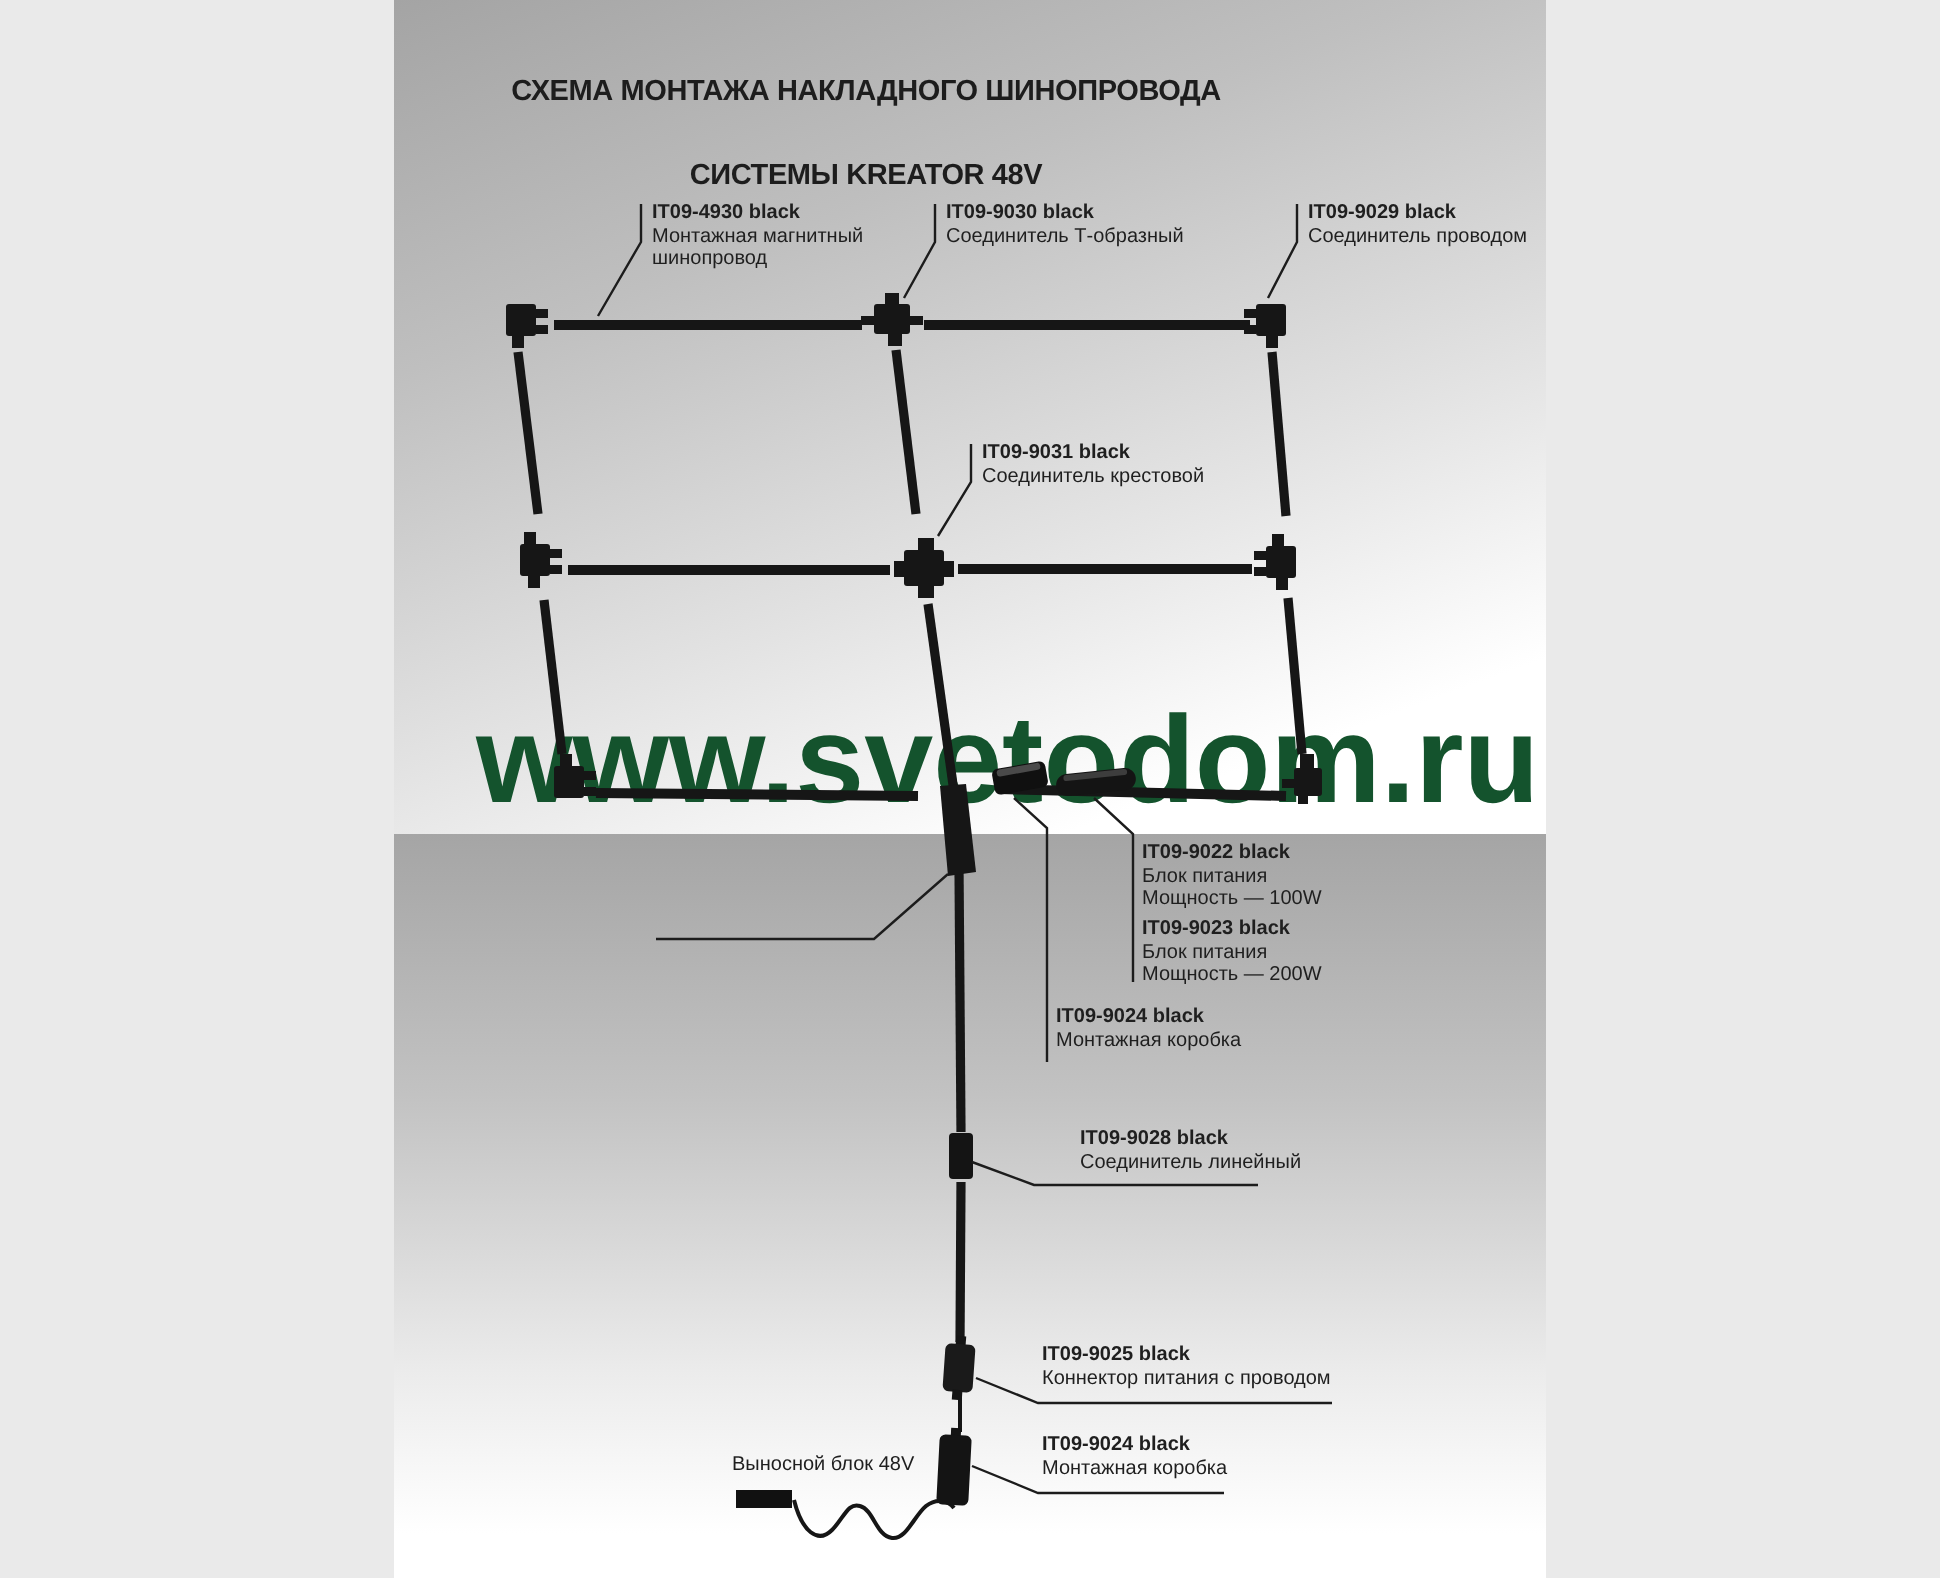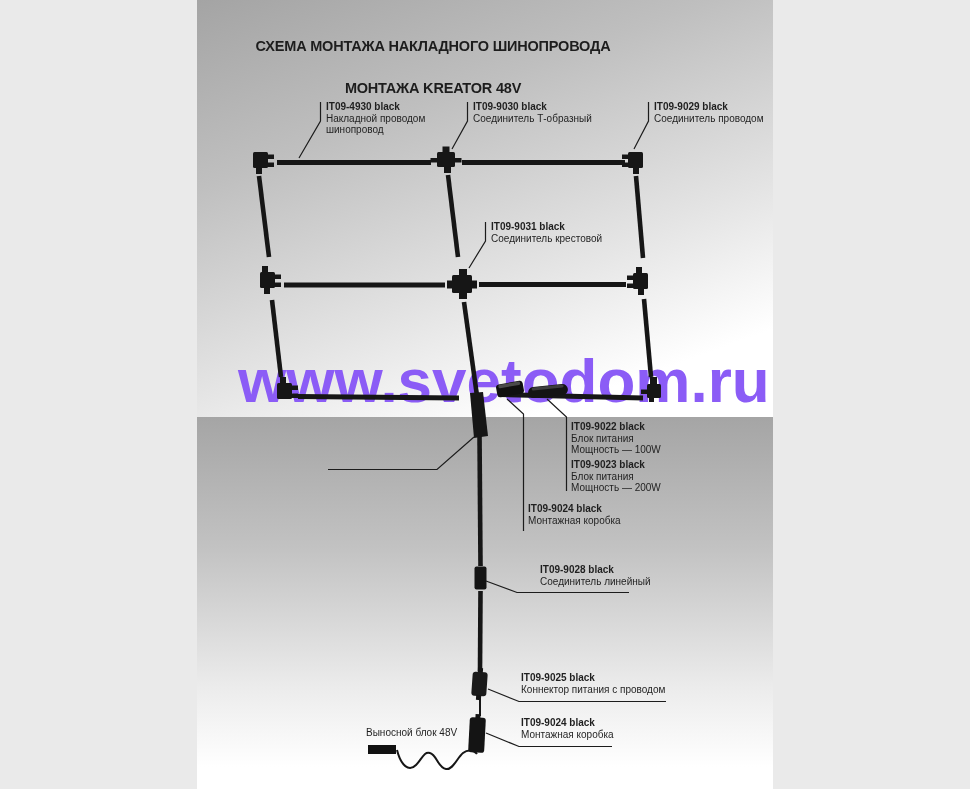--- a/index.html
+++ b/index.html
@@ -12,21 +12,21 @@
     position:absolute;left:197px;top:0;width:576px;height:417px;
     background:linear-gradient(160deg,#a4a4a4 0%,#bfbfbf 30%,#e3e3e3 62%,#ffffff 86%);
   }
   .panel-bottom{
     position:absolute;left:197px;top:417px;width:576px;height:372px;
     background:linear-gradient(180deg,#a5a5a5 0%,#c2c2c2 35%,#ebebeb 72%,#ffffff 94%);
   }
   .watermark{
     position:absolute;left:238px;top:350px;width:540px;
     font-size:62px;line-height:62px;font-weight:bold;
-    color:#8b5cf6;letter-spacing:0px;white-space:nowrap;
+    color:#14532d;letter-spacing:0px;white-space:nowrap;
   }
   .title{
     position:absolute;left:197px;top:15px;width:472px;
     text-align:center;color:#1d1d1d;font-weight:bold;
     font-size:14.5px;line-height:21px;letter-spacing:-0.2px;white-space:pre-line;
   }
   svg.diagram{position:absolute;left:0;top:0;}
   .lbl{
     position:absolute;color:#1f1f1f;font-size:10px;line-height:11.6px;
     white-space:nowrap;
@@ -156,26 +156,26 @@
       <path d="M547,399 L566.5,417 V491"></path>
       <path d="M507,399 L523.5,414 V531"></path>
       <path d="M486,581 L517,592.5 H629"></path>
       <path d="M488,689 L519,701.5 H666"></path>
       <path d="M486,733 L519,746.5 H612"></path>
     </g>
   </svg>
 
   <div class="title">
     <div>СХЕМА  МОНТАЖА НАКЛАДНОГО ШИНОПРОВОДА</div>
-    <div>МОНТАЖА KREATOR 48V</div>
+    <div>СИСТЕМЫ KREATOR 48V</div>
   </div>
 
   <div class="lbl" style="left:326px;top:101px;">
     <div class="code">IT09-4930 black</div>
-    <div class="desc">Накладной проводом
+    <div class="desc">Монтажная магнитный
 шинопровод</div>
   </div>
 
   <div class="lbl" style="left:473px;top:101px;">
     <div class="code">IT09-9030 black</div>
     <div class="desc">Соединитель Т-образный</div>
   </div>
 
   <div class="lbl" style="left:654px;top:101px;">
     <div class="code">IT09-9029 black</div>

